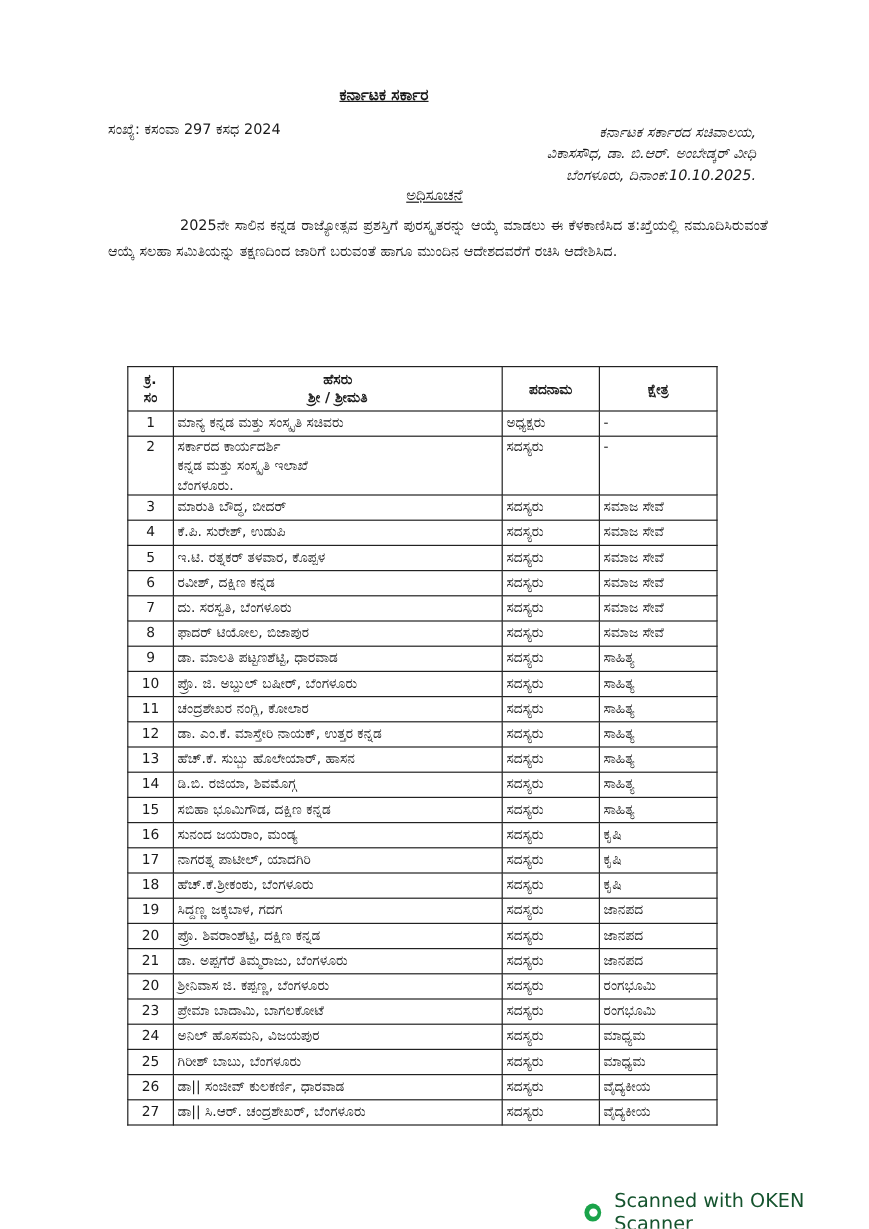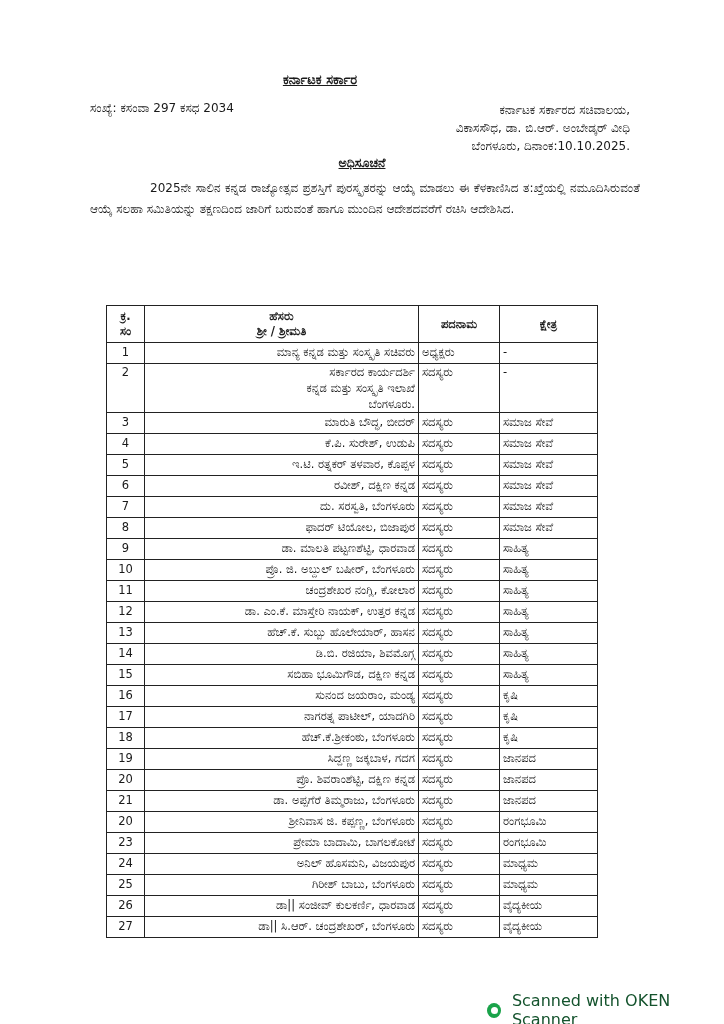--- a/index.html
+++ b/index.html
@@ -10,61 +10,61 @@
     .page { position: absolute; left: 0; top: 0; width: 724px; height: 1024px; }
     .gov-title {
       position: absolute; top: 72px; left: 0; width: 640px; text-align: center;
       font-size: 13px; font-weight: bold; text-decoration: underline;
     }
     .ref-no { position: absolute; top: 101px; left: 90px; font-size: 12px; }
     .address {
       position: absolute; top: 101px; left: 410px; width: 220px; text-align: right;
       font-size: 12px; line-height: 18px;
     }
-    .address div { white-space: nowrap; }
+    .address div { white-space: nowrap; font-style: italic; }
     .notif-title {
       position: absolute; top: 155px; left: 0; width: 724px; text-align: center;
-      font-size: 12.5px; font-weight: bold; text-decoration: underline;
+      font-size: 12.5px; font-weight: normal; text-decoration: underline;
     }
     .body-para {
       position: absolute; top: 178px; left: 90px; width: 550px;
       font-size: 12px; line-height: 21px; text-align: justify; text-indent: 60px;
     }
     table.members {
       position: absolute; top: 262px; left: 106px; width: 491px;
       border-collapse: collapse; font-size: 11.5px; table-layout: fixed; margin-top: 43px;
     }
     table.members th, table.members td {
       border: 1.2px solid #222; padding: 0 3px; vertical-align: top;
     }
     table.members th { font-weight: bold; text-align: center; vertical-align: middle; height: 36px; line-height: 15px; }
     table.members td { height: 20px; line-height: 19px; }
     td.sl { text-align: center; }
-    td.name { text-align: right; }
+    td.name { text-align: left; }
     td.desig, td.field { text-align: left; }
     tr.tall td { height: 48px; line-height: 16px; }
     .footer {
       position: absolute; top: 991px; left: 487px; display: flex; align-items: center;
       font-size: 16px; color: #14532d;
     }
     .oken-icon {
       width: 15px; height: 15px; border-radius: 50%; background: #1aa34a; margin-right: 11px;
       position: relative;
     }
     .oken-icon::after {
       content: ""; position: absolute; left: 4px; top: 4px; width: 7px; height: 7px;
       border-radius: 50%; background: #fff;
     }
   </style>
 </head>
 <body>
 
 <div class="page">
   <div class="gov-title">ಕರ್ನಾಟಕ ಸರ್ಕಾರ</div>
-  <div class="ref-no">ಸಂಖ್ಯೆ: ಕಸಂವಾ 297 ಕಸಧ 2034</div>
+  <div class="ref-no">ಸಂಖ್ಯೆ: ಕಸಂವಾ 297 ಕಸಧ 2024</div>
   <div class="address">
     <div>ಕರ್ನಾಟಕ ಸರ್ಕಾರದ ಸಚಿವಾಲಯ,</div>
     <div>ವಿಕಾಸಸೌಧ, ಡಾ. ಬಿ.ಆರ್. ಅಂಬೇಡ್ಕರ್ ವೀಧಿ</div>
     <div>ಬೆಂಗಳೂರು, ದಿನಾಂಕ:10.10.2025.</div>
   </div>
   <div class="notif-title">ಅಧಿಸೂಚನೆ</div>
   <div class="body-para">2025ನೇ ಸಾಲಿನ ಕನ್ನಡ ರಾಜ್ಯೋತ್ಸವ ಪ್ರಶಸ್ತಿಗೆ ಪುರಸ್ಕೃತರನ್ನು ಆಯ್ಕೆ ಮಾಡಲು ಈ ಕೆಳಕಾಣಿಸಿದ ತ:ಖ್ತೆಯಲ್ಲಿ ನಮೂದಿಸಿರುವಂತೆ ಆಯ್ಕೆ ಸಲಹಾ ಸಮಿತಿಯನ್ನು ತಕ್ಷಣದಿಂದ ಜಾರಿಗೆ ಬರುವಂತೆ ಹಾಗೂ ಮುಂದಿನ ಆದೇಶದವರೆಗೆ ರಚಿಸಿ ಆದೇಶಿಸಿದ.</div>
 
   <table class="members">
     <colgroup>

